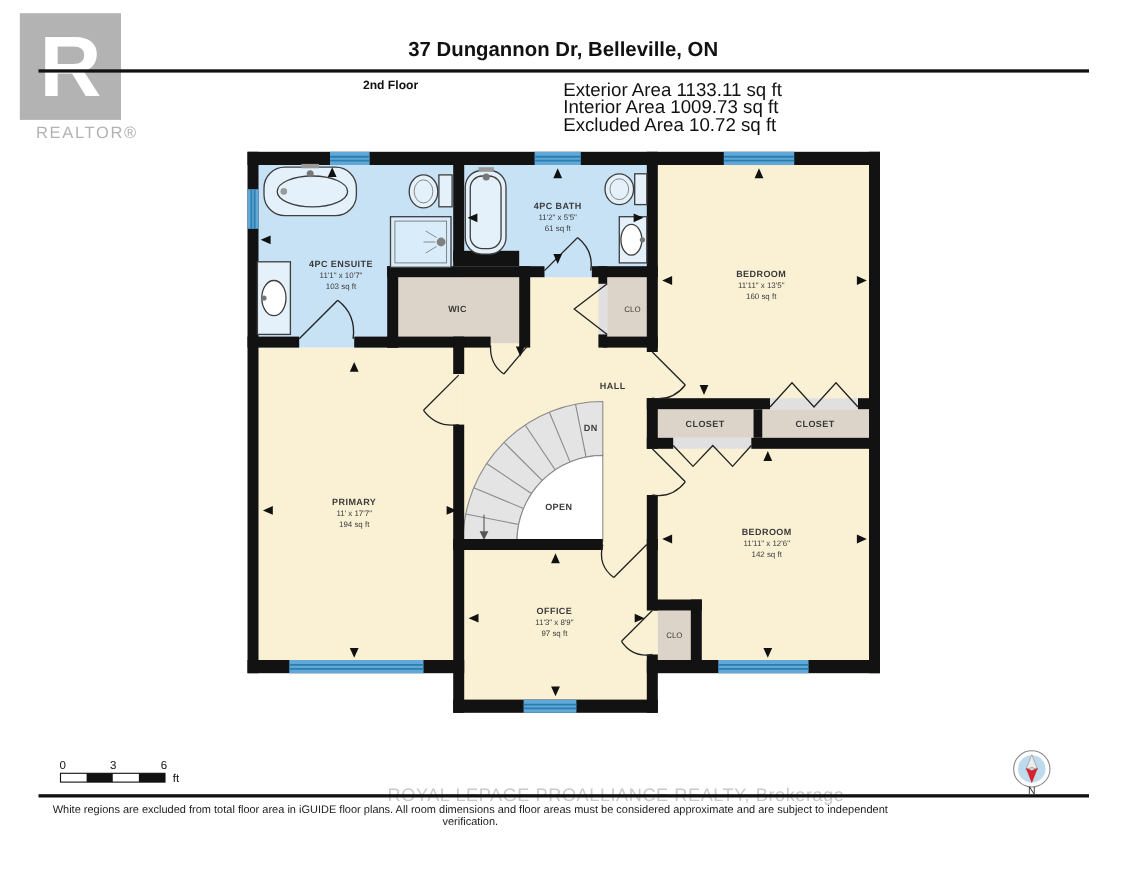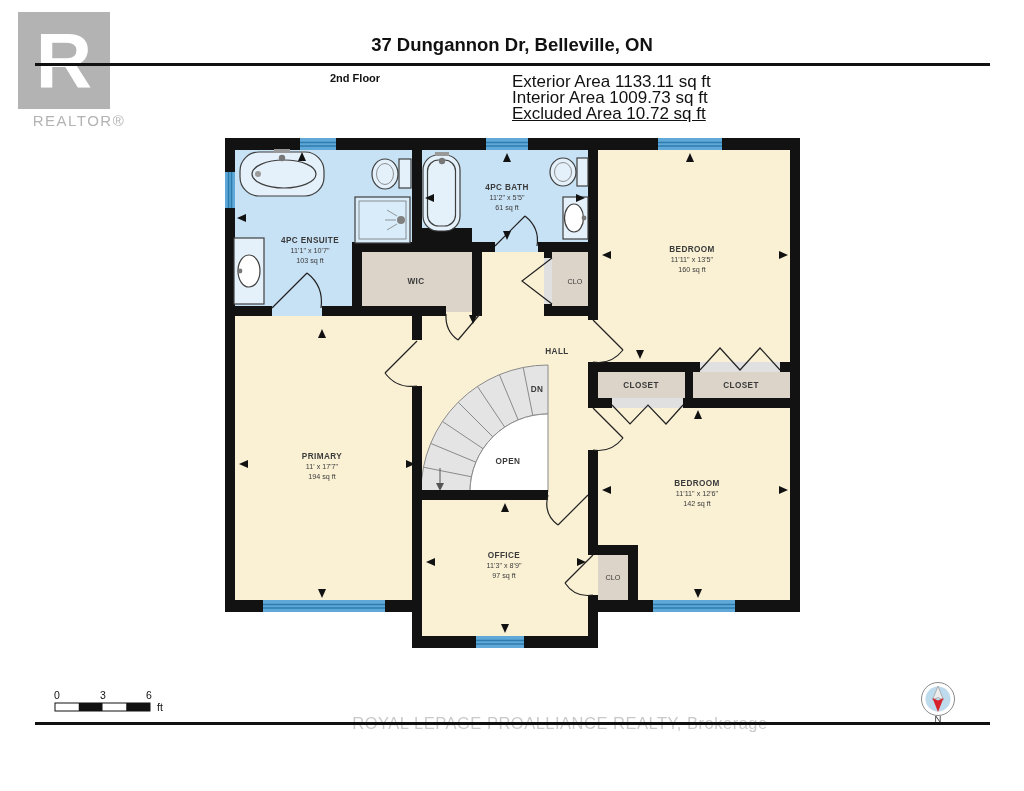--- a/index.html
+++ b/index.html
@@ -35,24 +35,25 @@
 
   <div class="abs logo-block">
     <span class="logo-r">R</span>
   </div>
   <div class="abs logo-word">REALTOR®</div>
   <div class="abs title">37 Dungannon Dr, Belleville, ON</div>
   <div class="abs hline" style="left:35px;top:63px;width:955px;height:3px;"></div>
   <div class="abs floor-label">2nd Floor</div>
   <div class="abs area-line" style="top:72px;">Exterior Area 1133.11 sq ft</div>
   <div class="abs area-line" style="top:88px;">Interior Area 1009.73 sq ft</div>
-  <div class="abs area-line" style="top:104px;text-decoration:underline;">Excluded Area 10.72 sq ft</div>
+  <div class="abs area-line" style="top:104px;">Excluded Area 10.72 sq ft</div>
 
   <div class="abs watermark">ROYAL LEPAGE PROALLIANCE REALTY, Brokerage</div>
   <div class="abs hline" style="left:35px;top:722px;width:955px;height:3px;"></div>
+  <div class="abs disclaimer">White regions are excluded from total floor area in iGUIDE floor plans. All room dimensions and floor areas must be considered approximate and are subject to independent verification.</div>
 
   <svg width="1024" height="791" viewBox="0 0 1024 791">
 
     <g>
       <rect x="230" y="316" width="188" height="290" fill="#faf1d5"></rect>
       <rect x="418" y="252" width="180" height="248" fill="#faf1d5"></rect>
       <rect x="418" y="500" width="180" height="140" fill="#faf1d5"></rect>
       <rect x="598" y="144" width="192" height="228" fill="#faf1d5"></rect>
       <rect x="598" y="398" width="192" height="208" fill="#faf1d5"></rect>
       <rect x="230" y="144" width="188" height="172" fill="#c8e2f5"></rect>

